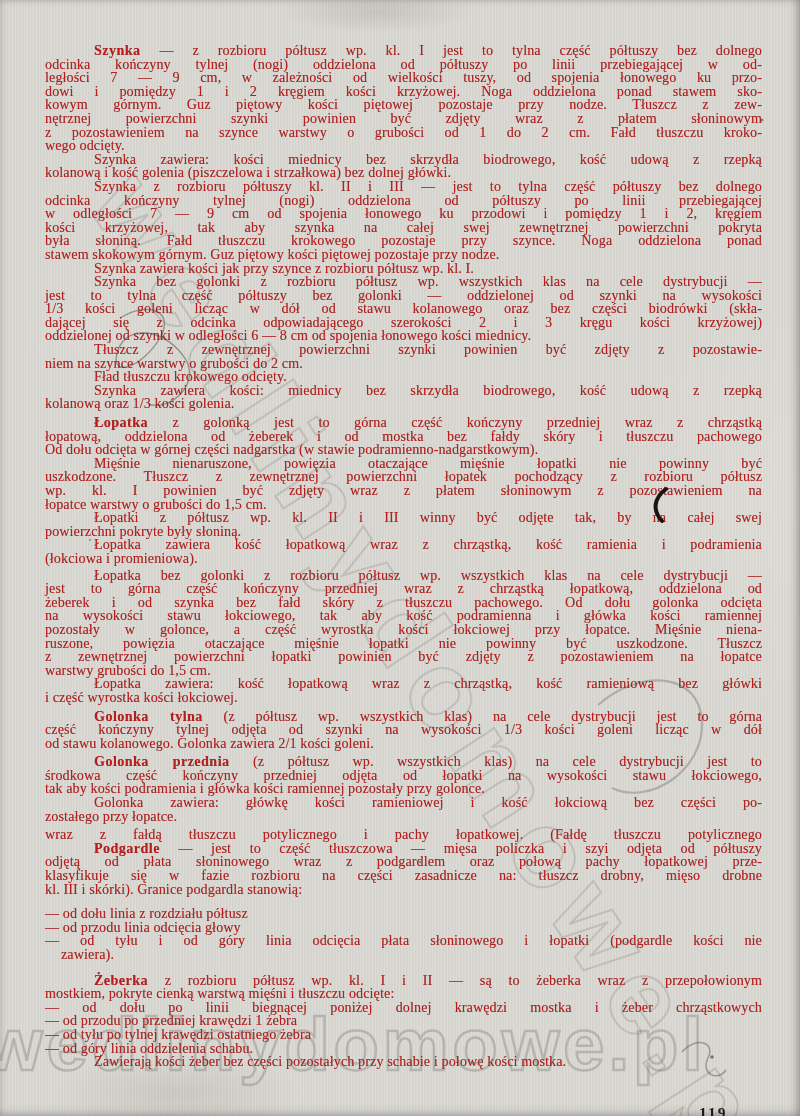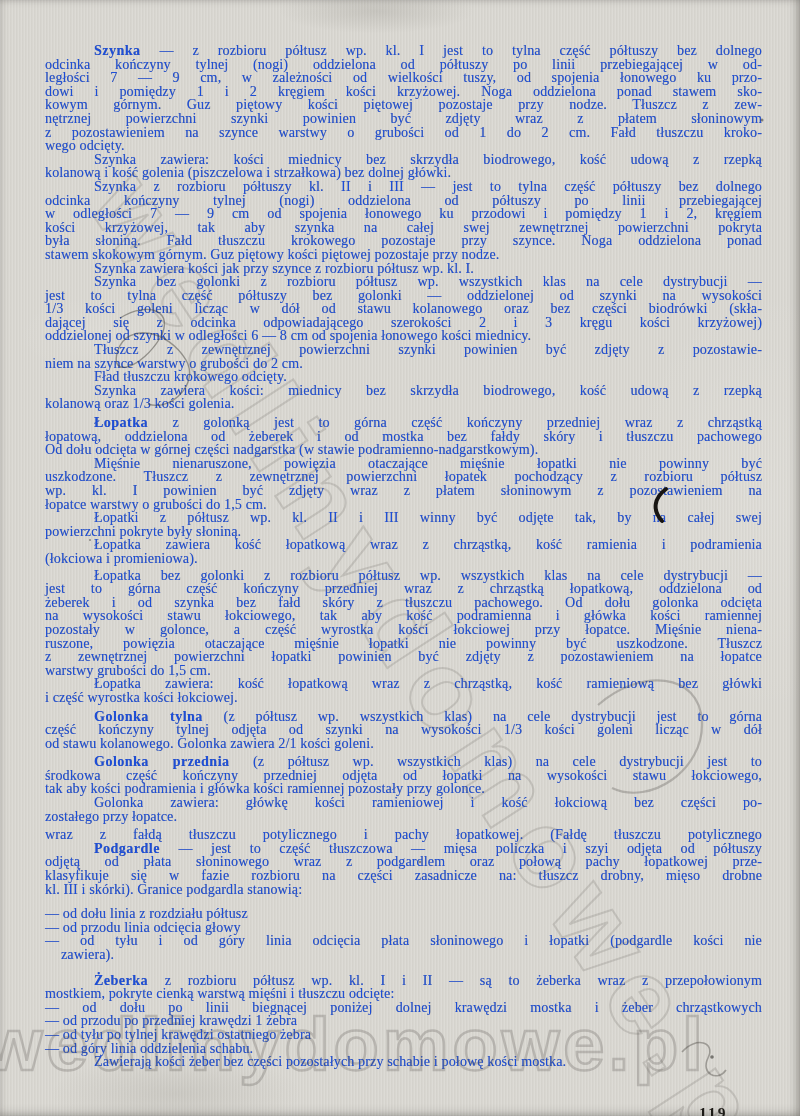--- a/index.html
+++ b/index.html
@@ -22,21 +22,21 @@
       #d8d6d0;
     box-shadow:
       inset -7px 0 9px -4px rgba(40,38,32,0.32),
       inset 0 -7px 9px -4px rgba(40,38,32,0.22),
       inset 5px 0 9px -5px rgba(40,38,32,0.16),
       inset 0 5px 9px -5px rgba(40,38,32,0.14);
   }
   .text-col{
     position:absolute;left:45px;top:44px;width:717px;z-index:2;
     font-size:14px;line-height:13.6px;
-    color:#1d4ed8;
+    color:#b91c1c;
     letter-spacing:0.15px;
     text-shadow:0.2px 0.2px 0 rgba(38,35,29,0.35);
   }
   .text-col p{margin:0;padding:0;}
   .ln{display:block;text-align:justify;text-align-last:justify;}
   .ln.last{text-align-last:left;}
   .ln.ind{text-indent:49px;}
   .ln.hang{padding-left:16px;}
   .ln b{letter-spacing:0.5px;}
   .wm{

